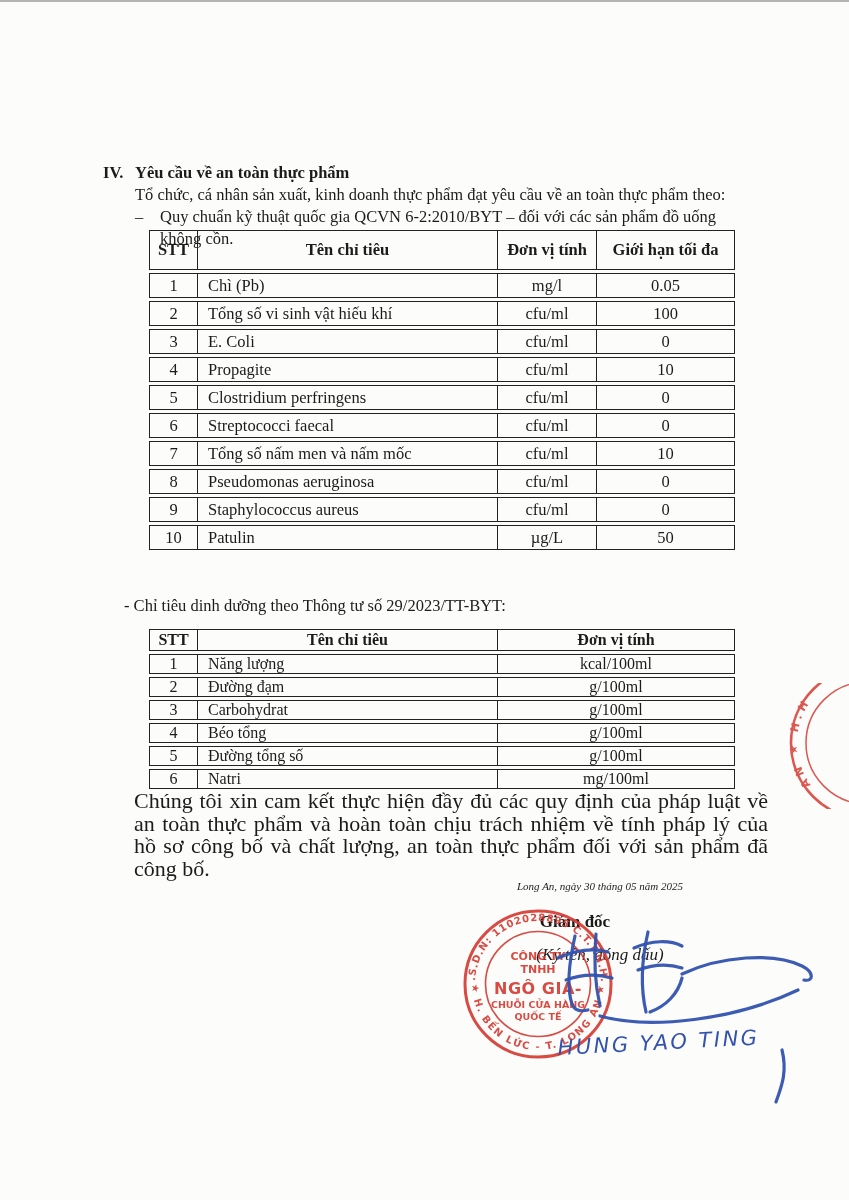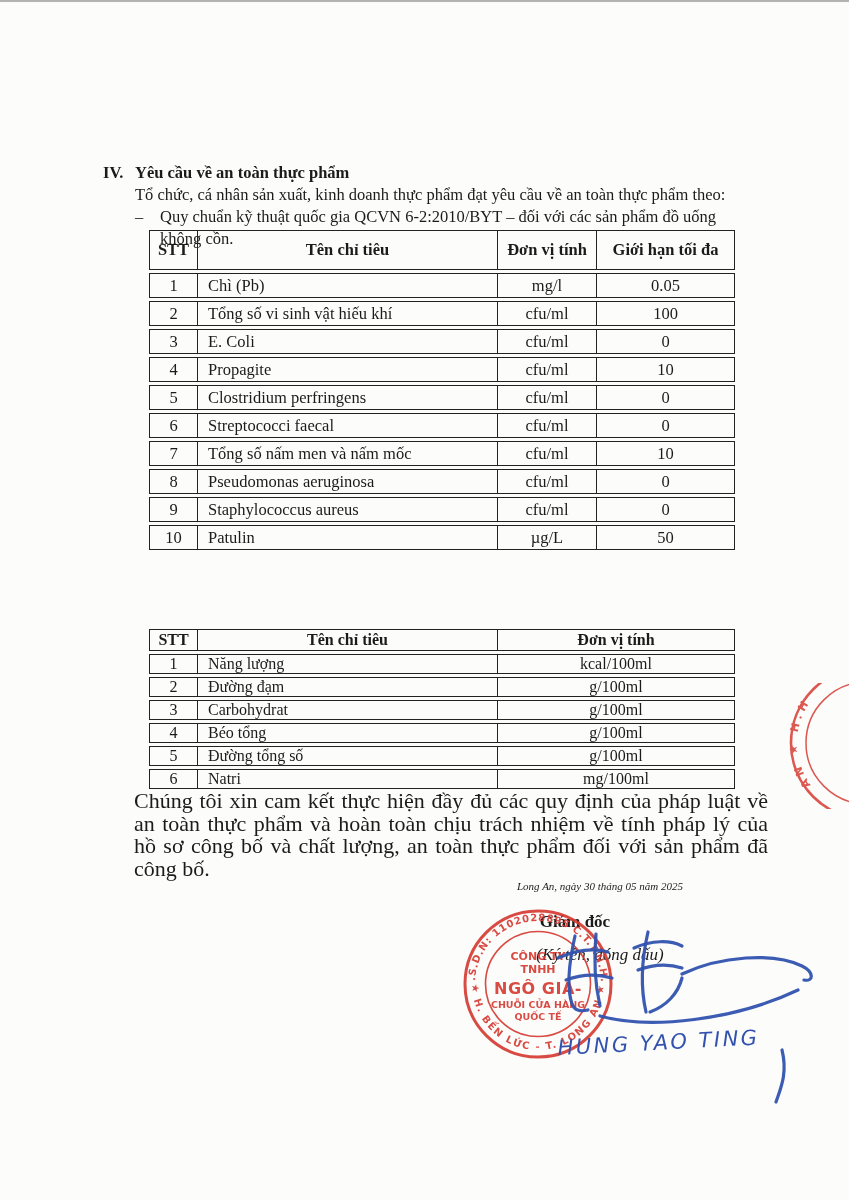--- a/index.html
+++ b/index.html
@@ -167,20 +167,21 @@
         </tr>
         <tr>
           <td>10</td>
           <td>Patulin</td>
           <td>µg/L</td>
           <td>50</td>
         </tr>
       </tbody>
   </table>
 
+  <p class="nut-heading">- Chỉ tiêu dinh dưỡng theo Thông tư số 29/2023/TT-BYT:</p>
 
   <table class="tbl tbl2">
     <colgroup>
         <col style="width:49px">
         <col style="width:300px">
         <col style="width:237px">
       </colgroup>
     <thead>
         <tr>
           <th>STT</th>

